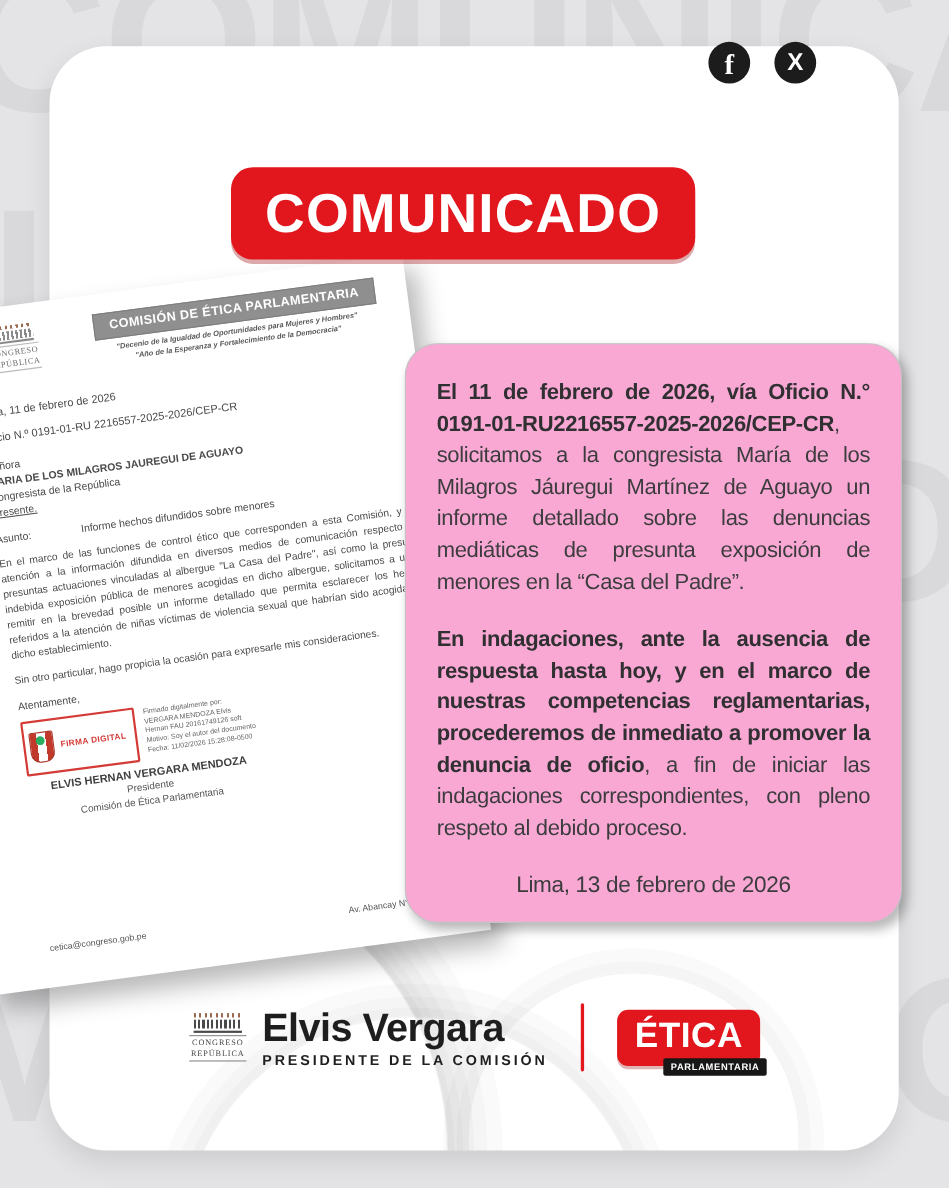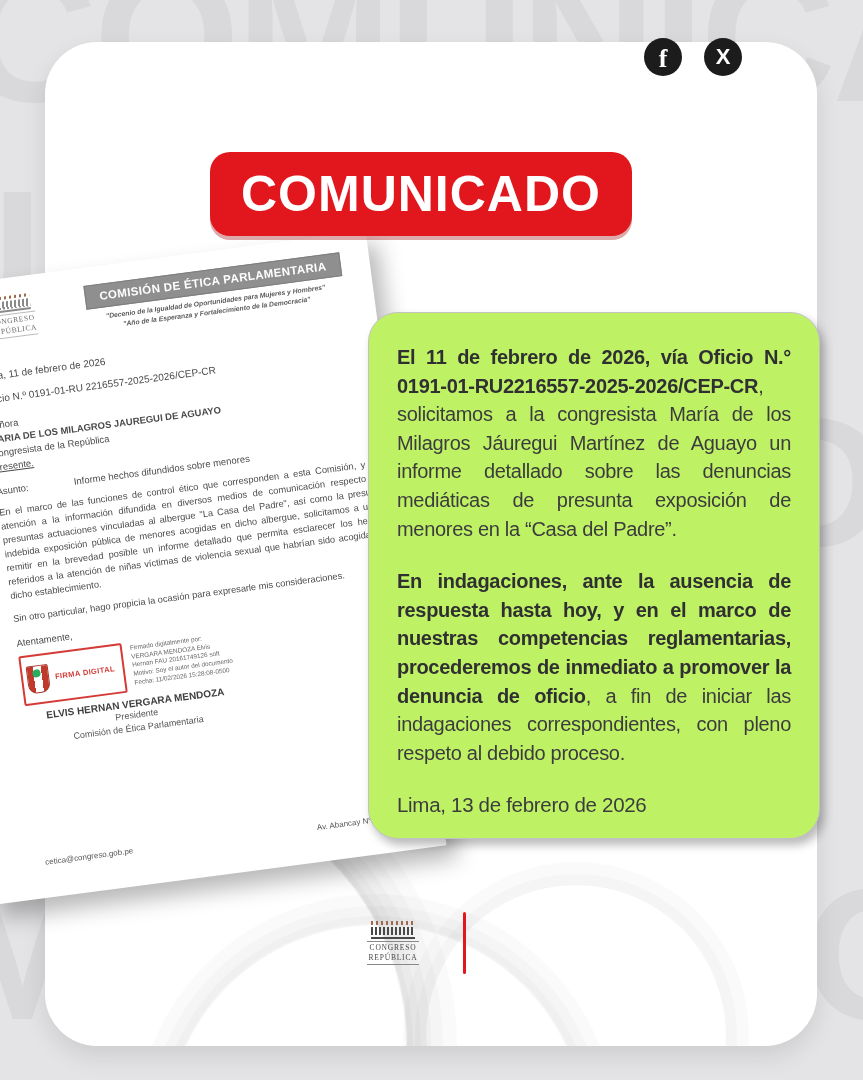--- a/index.html
+++ b/index.html
@@ -102,31 +102,31 @@
   .stamp-text{margin-left:8px;font-size:6.4px;line-height:1.35;color:#666;padding-top:2px;}
   .lt-signer{margin-top:6px;width:220px;text-align:center;}
   .lt-signer .sname{font-weight:700;font-size:10px;color:#3f3f3f;}
   .lt-signer .srole,.lt-signer .sorg{font-size:9px;color:#555;line-height:1.4;}
   .lt-footer{position:absolute;left:60px;right:16px;bottom:16px;display:flex;justify-content:space-between;font-size:8px;color:#555;}
   .lt-footer .rt{text-align:right;line-height:1.5;}
 
   
   .announce{
     position:absolute;left:368px;top:312px;width:452px;height:527px;z-index:4;
-    background:#bef264;border:1px solid #c2c2c4;border-radius:30px;
+    background:#f9a8d4;border:1px solid #c2c2c4;border-radius:30px;
     box-shadow:4px 6px 10px rgba(0,0,0,.28);
     padding:30px 28px;box-sizing:border-box;
     color:#3c3c3e;
   }
   .announce p{
     margin:0 0 24px 0;font-size:20px;line-height:1.43;text-align:justify;
     letter-spacing:-.3px;
   }
   .announce .b{font-weight:700;color:#303032;}
-  .announce .a-date{text-align:left;font-size:20.5px;letter-spacing:-.3px;margin-top:26px;}
+  .announce .a-date{text-align:center;font-size:20.5px;letter-spacing:-.3px;margin-top:26px;}
 
   
   .bottom{position:absolute;left:0;right:0;top:912px;display:flex;align-items:center;justify-content:center;z-index:3;}
   .bt-logo{text-align:center;margin-right:14px;}
   .bt-building{width:44px;height:18px;margin:0 auto;
     background:
       repeating-linear-gradient(90deg,#9b6a4f 0 2px,transparent 2px 5px) 0 0/100% 4px no-repeat,
       repeating-linear-gradient(90deg,#4a4a4a 0 2px,transparent 2px 4px) 0 6px/100% 8px no-repeat,
       linear-gradient(#4a4a4a,#4a4a4a) 0 16px/100% 2px no-repeat;}
   .bt-logo-text{font-family:"Liberation Serif",serif;font-size:7.5px;letter-spacing:.8px;color:#4a4a4a;
@@ -248,14 +248,22 @@
 </div>
 
 <div class="bottom">
   <div class="bt-logo">
     <div class="bt-building"></div>
     <div class="bt-logo-text">
       <span>CONGRESO</span><br>
       <span>REPÚBLICA</span>
     </div>
   </div>
+  <div class="bt-nameblock">
+    <div class="bt-name">Elvis Vergara</div>
+    <div class="bt-role">PRESIDENTE DE LA COMISIÓN</div>
+  </div>
   <div class="bt-divider"></div>
+  <div class="bt-badge">
+    <div class="bt-badge-title">ÉTICA</div>
+    <div class="bt-badge-sub">PARLAMENTARIA</div>
+  </div>
 </div>
 
 </body></html>

